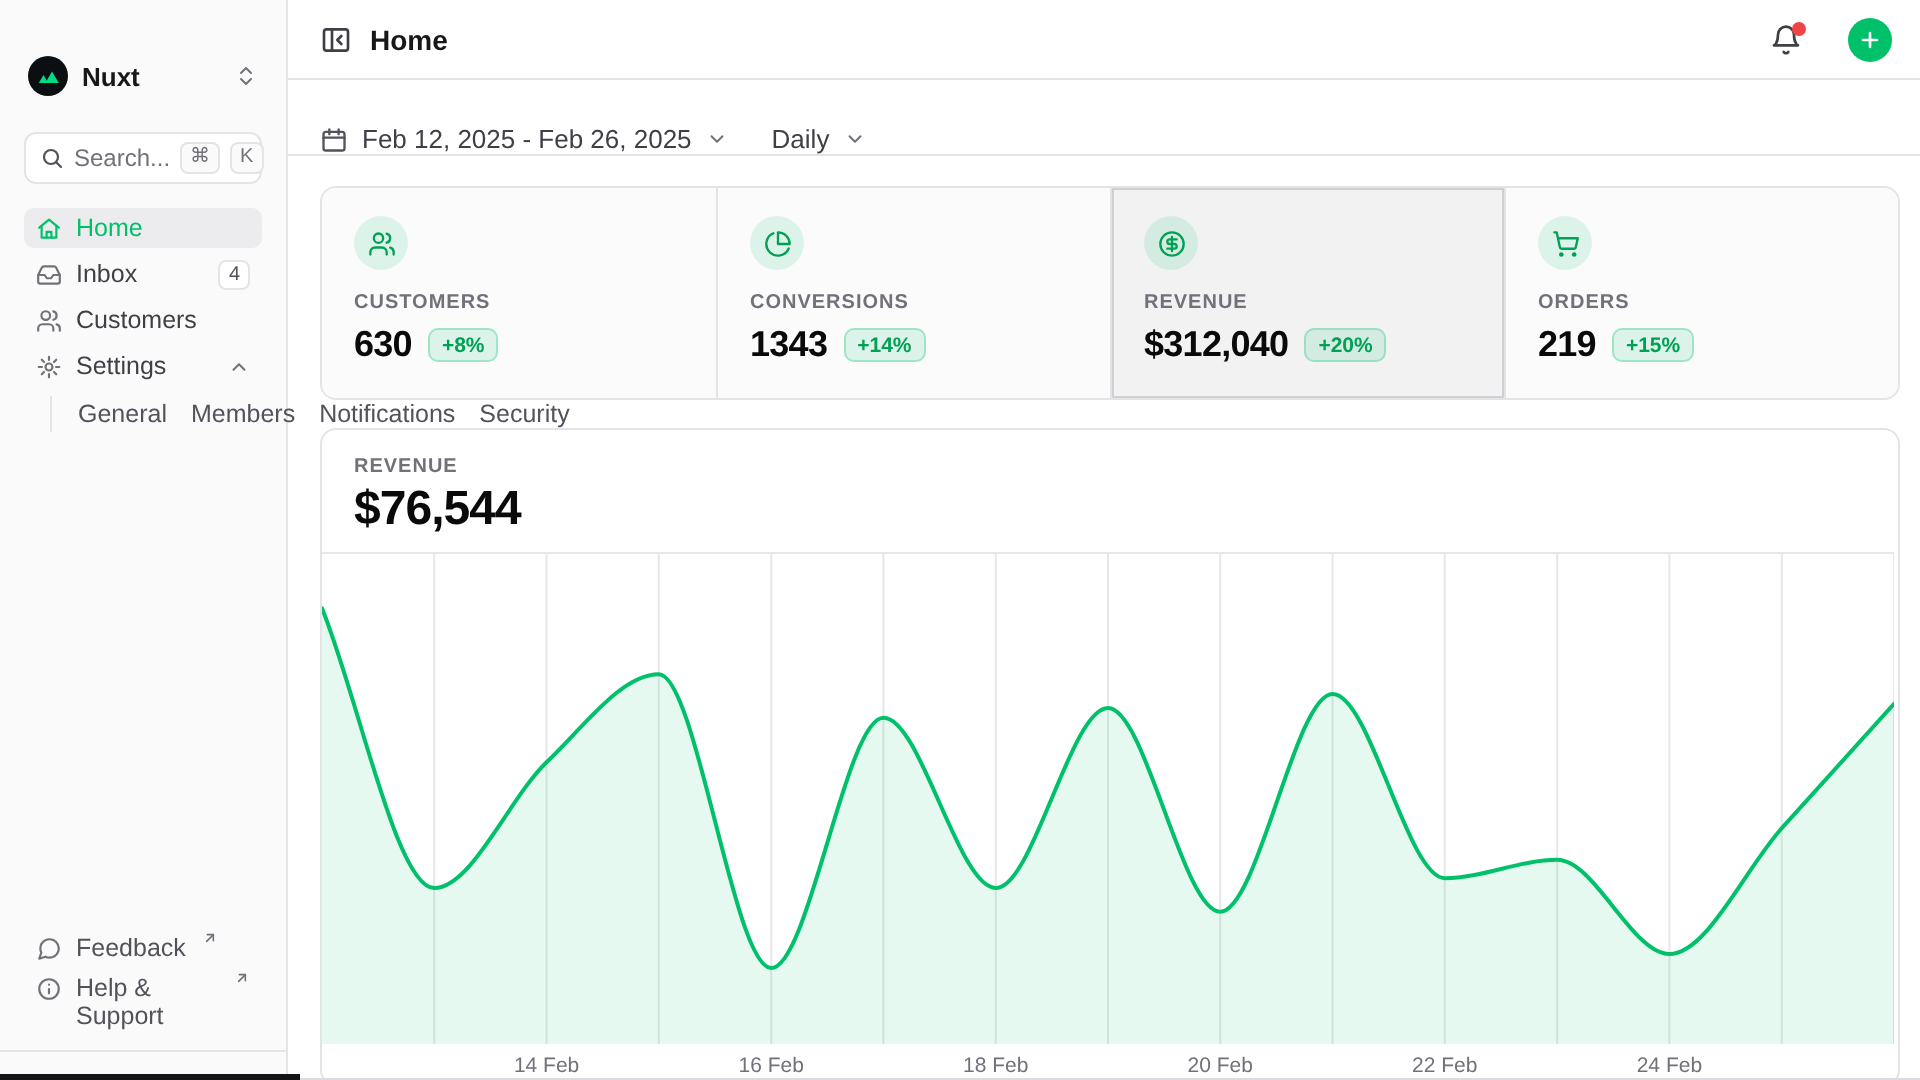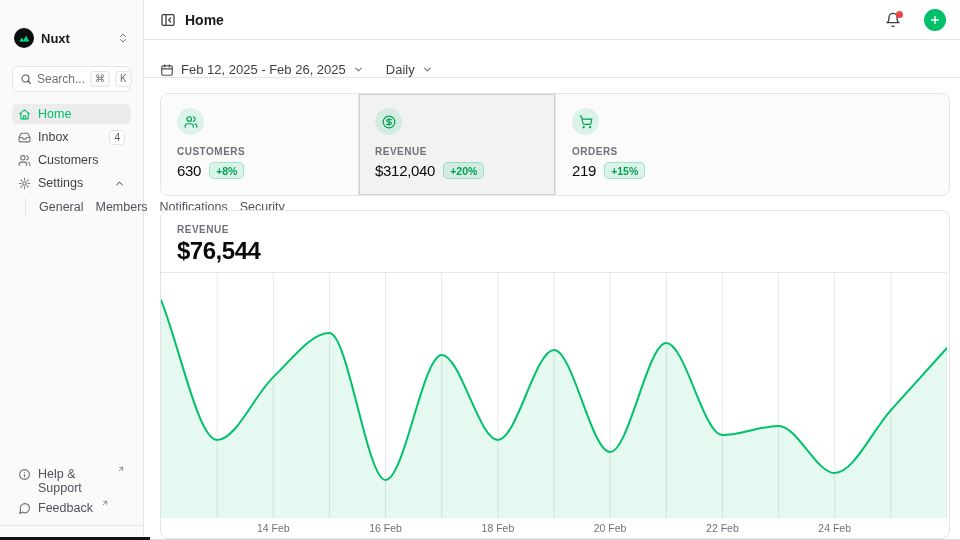--- a/index.html
+++ b/index.html
@@ -67,21 +67,21 @@
   .stats-row { display:grid; grid-template-columns:1fr 1fr 1fr 1fr; border:1px solid #e4e4e7;
     border-radius:8px; overflow:hidden; background:#fbfbfc; }
   .stat-card { padding:14px 16px 16px 16px; cursor:pointer; position:relative; background:#fbfbfc; }
   .stat-card + .stat-card { border-left:1px solid #e4e4e7; }
   .stat-card.selected { background:#f2f2f3; box-shadow:inset 0 0 0 1px #cfcfd4; }
   .stat-icon { width:27px; height:27px; border-radius:50%; background:var(--accent-soft,rgba(0,193,106,.12));
     display:flex; align-items:center; justify-content:center; color:var(--accent-ink,#00a155); }
   .stat-label { margin-top:11px; font-size:10px; font-weight:600; letter-spacing:.05em;
     color:#71717a; text-transform:uppercase; }
   .stat-value-row { margin-top:5px; display:flex; align-items:center; gap:8px; }
-  .stat-value { font-size:15px; font-weight:400; color:#0a0a0b; letter-spacing:-0.02em; }
+  .stat-value { font-size:18px; font-weight:700; color:#0a0a0b; letter-spacing:-0.02em; }
   .delta-badge { font-size:10.5px; font-weight:600; color:var(--accent-ink,#00a155);
     background:var(--accent-soft,rgba(0,193,106,.12)); box-shadow:inset 0 0 0 1px rgba(0,193,106,.28);
     border-radius:5px; padding:2.5px 7px; }
 
   
   .chart-card { margin-top:14px; border:1px solid #e4e4e7; border-radius:8px; height:329px;
     overflow:hidden; background:#fff; }
   .chart-head { padding:13px 16px 7px 16px; }
   .chart-label { font-size:10px; font-weight:600; letter-spacing:.05em; color:#71717a; }
   .chart-value { margin-top:2px; font-size:24px; font-weight:700; color:#0a0a0b; letter-spacing:-0.02em; }
@@ -191,42 +191,42 @@
         <div class="sub-item">
             <span>Security</span>
           </div>
       </div>
     </nav>
 
     <div class="side-spacer"></div>
 
     <div class="foot-link">
       <span class="nicon">
+        <svg class="ic" width="13" height="13" viewBox="0 0 24 24" fill="none" stroke="currentColor" stroke-width="2" stroke-linecap="round" stroke-linejoin="round">
+            <path d="M21 11.5a8.38 8.38 0 0 1-.9 3.8 8.5 8.5 0 0 1-7.6 4.7 8.38 8.38 0 0 1-3.8-.9L3 21l1.9-5.7a8.38 8.38 0 0 1-.9-3.8 8.5 8.5 0 0 1 4.7-7.6 8.38 8.38 0 0 1 3.8-.9h.5a8.48 8.48 0 0 1 8 8z"></path>
+          </svg>
+      </span>
+      <span>Feedback</span>
+      <span class="ext">
+        <svg class="ic" width="8" height="8" viewBox="0 0 24 24" fill="none" stroke="currentColor" stroke-width="2.4" stroke-linecap="round" stroke-linejoin="round">
+            <path d="M7 17 17 7"></path>
+            <path d="M8 7h9v9"></path>
+          </svg>
+      </span>
+    </div>
+
+    <div class="foot-link">
+      <span class="nicon">
         <svg class="ic" width="13" height="13" viewBox="0 0 24 24" fill="none" stroke="currentColor" stroke-width="2" stroke-linecap="round">
             <circle cx="12" cy="12" r="9"></circle>
             <path d="M12 16v-4"></path>
             <path d="M12 8h.01"></path>
           </svg>
       </span>
       <span>Help &amp; Support</span>
-      <span class="ext">
-        <svg class="ic" width="8" height="8" viewBox="0 0 24 24" fill="none" stroke="currentColor" stroke-width="2.4" stroke-linecap="round" stroke-linejoin="round">
-            <path d="M7 17 17 7"></path>
-            <path d="M8 7h9v9"></path>
-          </svg>
-      </span>
-    </div>
-
-    <div class="foot-link">
-      <span class="nicon">
-        <svg class="ic" width="13" height="13" viewBox="0 0 24 24" fill="none" stroke="currentColor" stroke-width="2" stroke-linecap="round" stroke-linejoin="round">
-            <path d="M21 11.5a8.38 8.38 0 0 1-.9 3.8 8.5 8.5 0 0 1-7.6 4.7 8.38 8.38 0 0 1-3.8-.9L3 21l1.9-5.7a8.38 8.38 0 0 1-.9-3.8 8.5 8.5 0 0 1 4.7-7.6 8.38 8.38 0 0 1 3.8-.9h.5a8.48 8.48 0 0 1 8 8z"></path>
-          </svg>
-      </span>
-      <span>Feedback</span>
       <span class="ext">
         <svg class="ic" width="8" height="8" viewBox="0 0 24 24" fill="none" stroke="currentColor" stroke-width="2.4" stroke-linecap="round" stroke-linejoin="round">
             <path d="M7 17 17 7"></path>
             <path d="M8 7h9v9"></path>
           </svg>
       </span>
     </div>
 
     <div class="side-divider"></div>
 
@@ -295,20 +295,33 @@
                 <path d="M16 3.13a4 4 0 0 1 0 7.75"></path>
               </svg>
           </span>
           <div class="stat-label">CUSTOMERS</div>
           <div class="stat-value-row">
             <span class="stat-value">630</span>
             <span class="delta-badge">+8%</span>
           </div>
         </div>
 
+        <div class="stat-card">
+          <span class="stat-icon">
+            <svg class="ic" width="14" height="14" viewBox="0 0 24 24" fill="none" stroke="currentColor" stroke-width="2" stroke-linecap="round" stroke-linejoin="round">
+                <path d="M21.21 15.89A10 10 0 1 1 8 2.83"></path>
+                <path d="M22 12A10 10 0 0 0 12 2v10z"></path>
+              </svg>
+          </span>
+          <div class="stat-label">CONVERSIONS</div>
+          <div class="stat-value-row">
+            <span class="stat-value">1343</span>
+            <span class="delta-badge">+14%</span>
+          </div>
+        </div>
 
         <div class="stat-card selected">
           <span class="stat-icon">
             <svg class="ic" width="14" height="14" viewBox="0 0 24 24" fill="none" stroke="currentColor" stroke-width="2" stroke-linecap="round" stroke-linejoin="round">
                 <circle cx="12" cy="12" r="10"></circle>
                 <path d="M16 8h-6a2 2 0 1 0 0 4h4a2 2 0 1 1 0 4H8"></path>
                 <path d="M12 18V6"></path>
               </svg>
           </span>
           <div class="stat-label">REVENUE</div>

